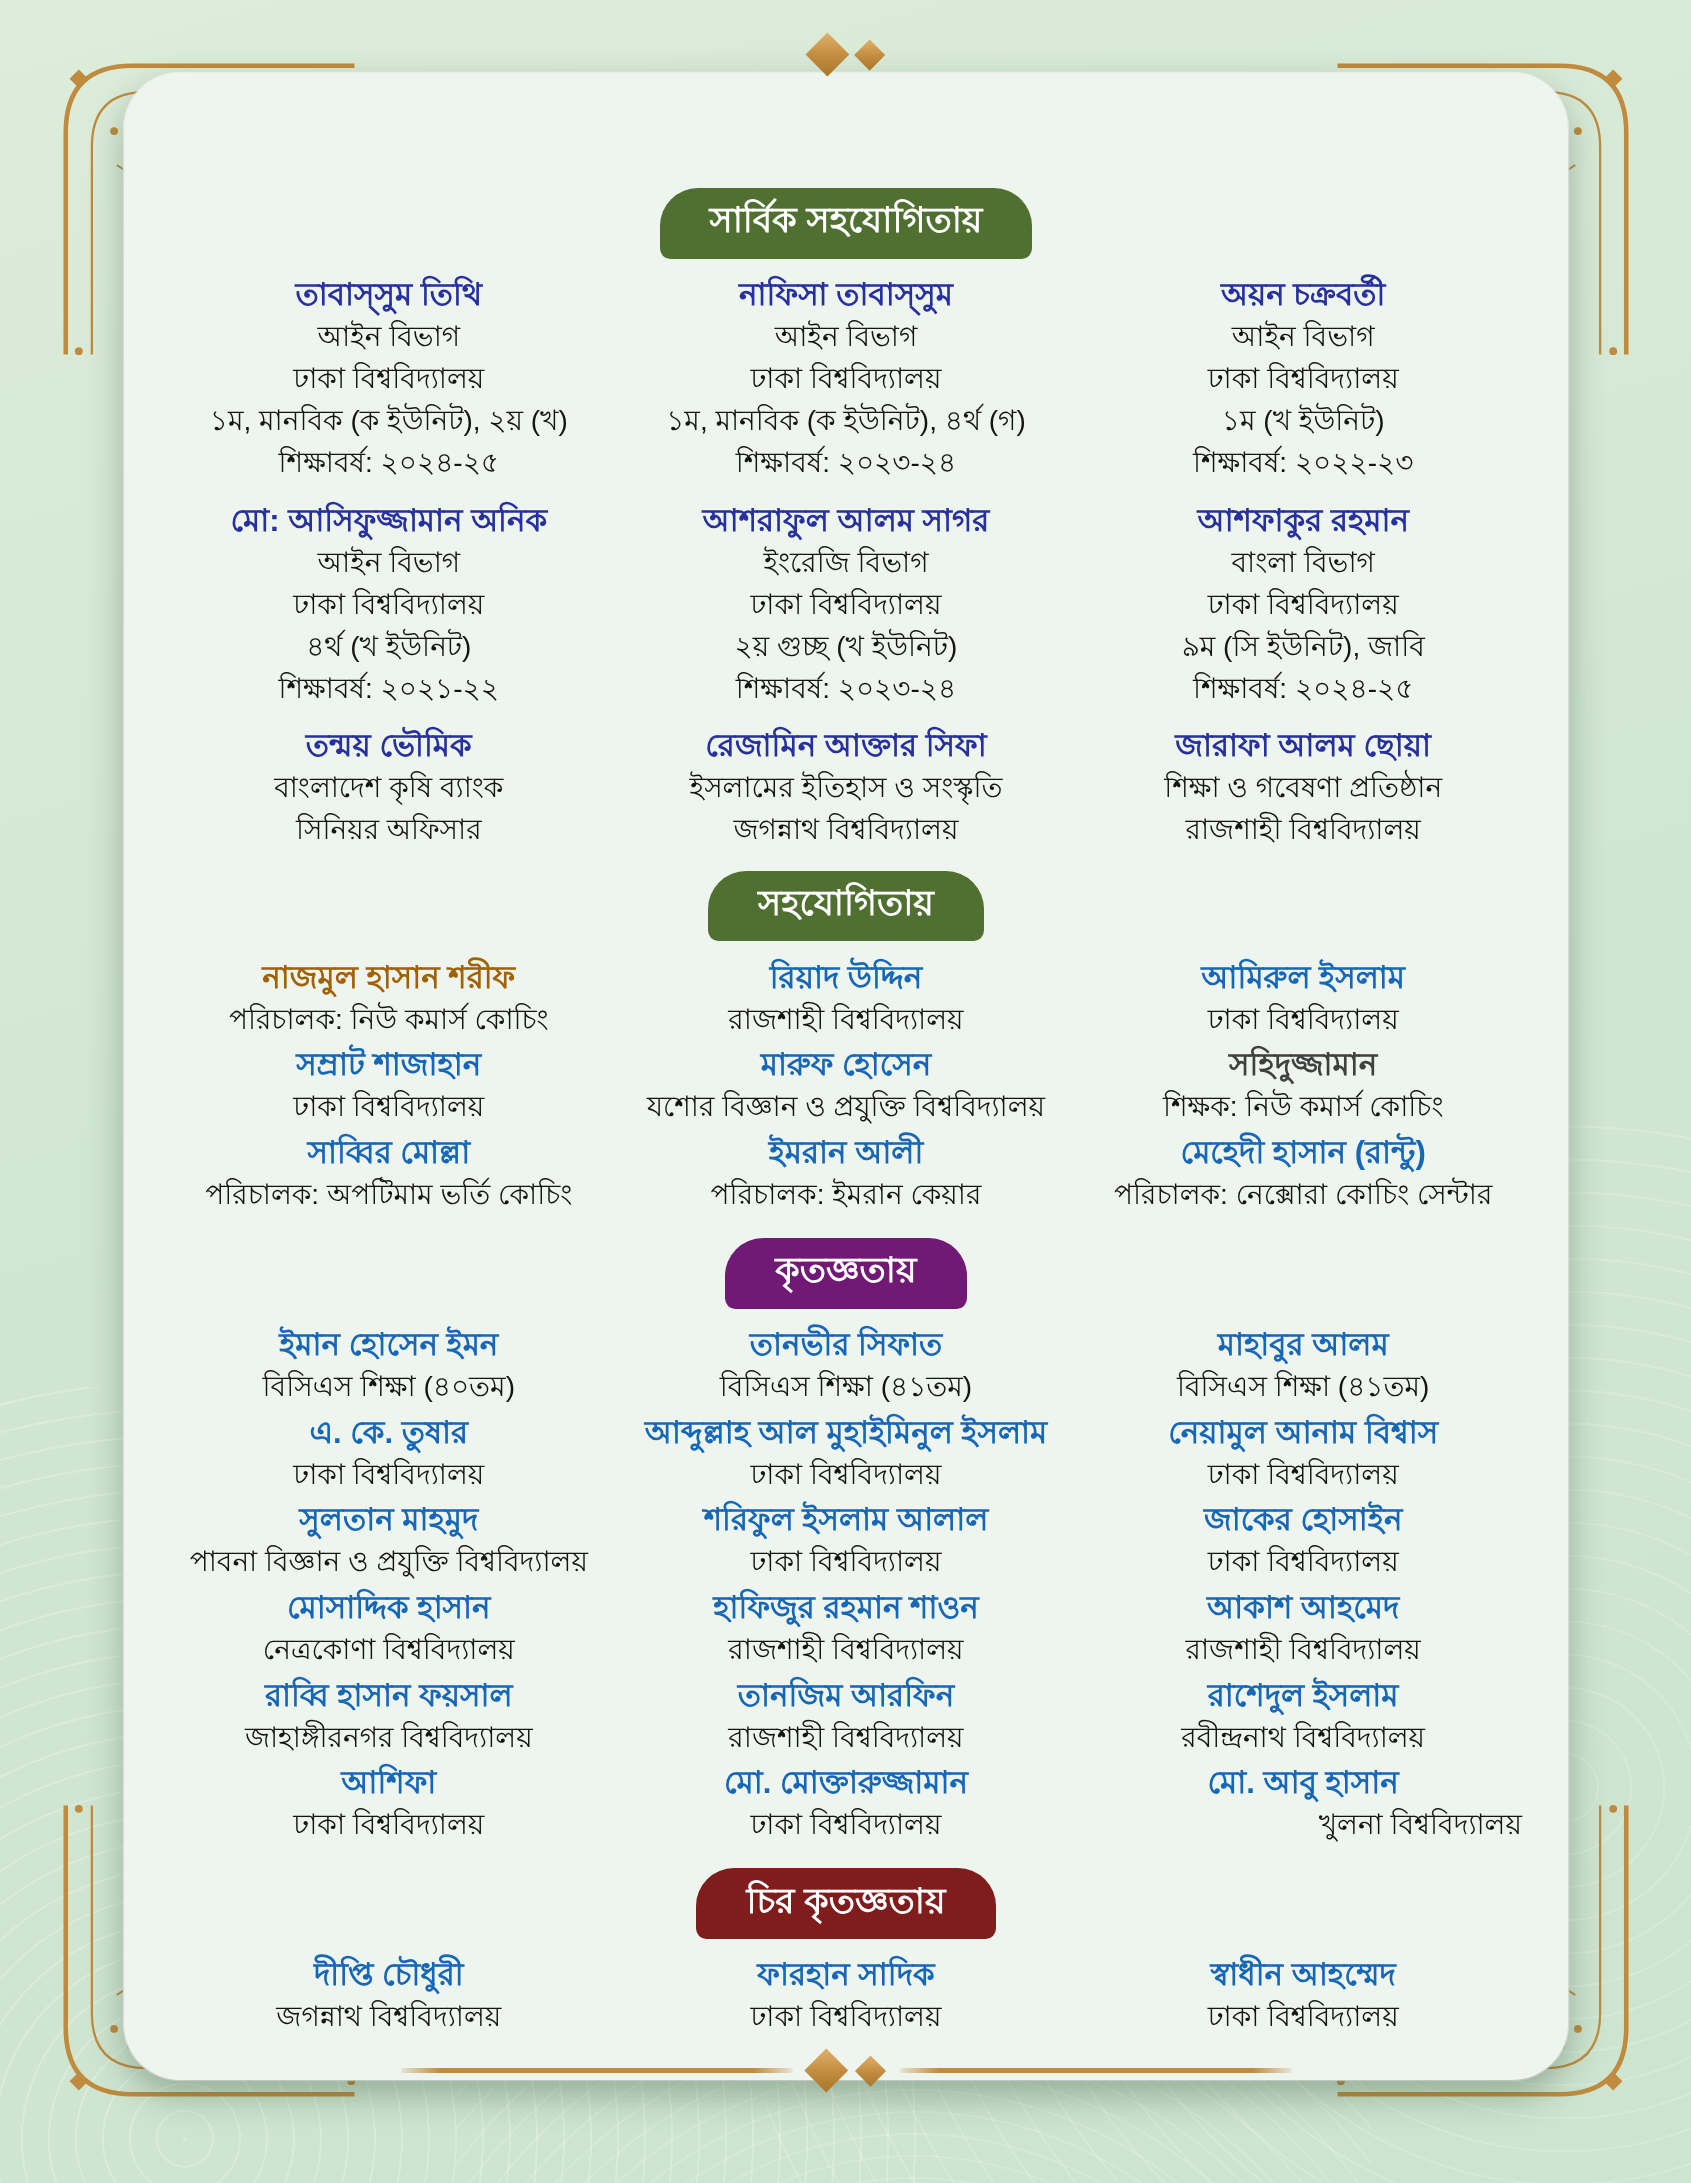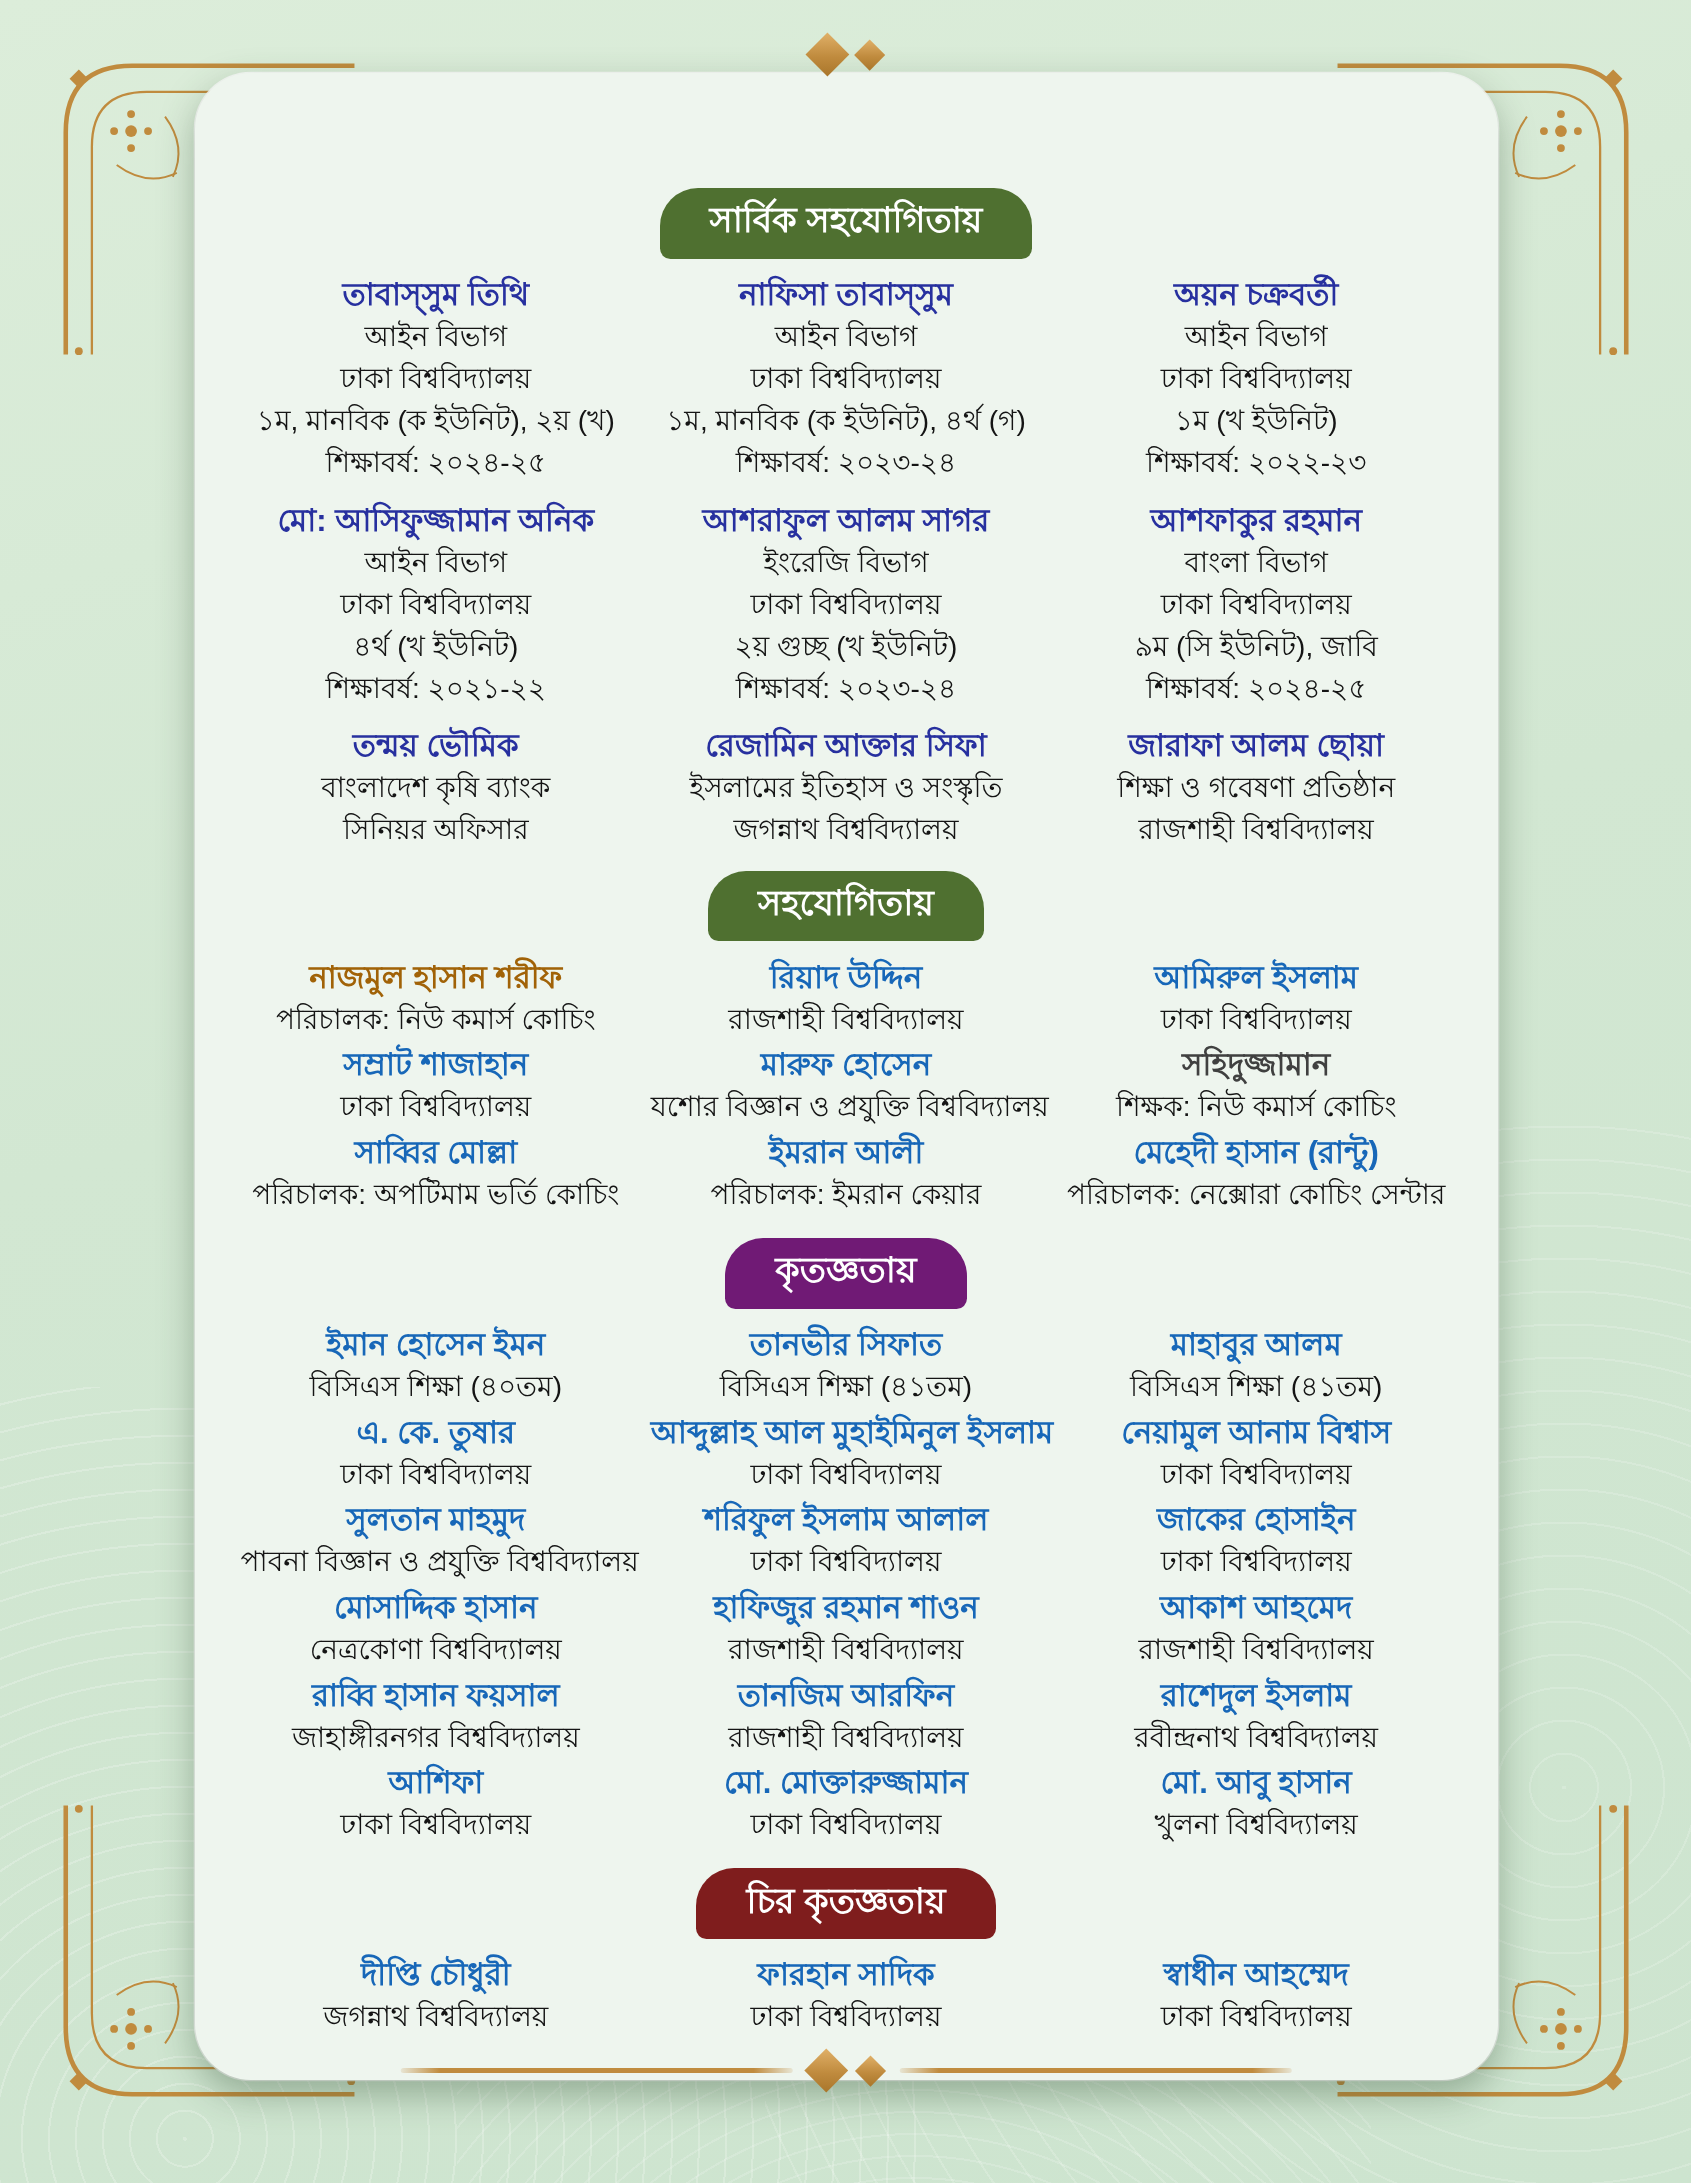--- a/index.html
+++ b/index.html
@@ -31,21 +31,21 @@
   .top-decor{position:absolute;top:39px;left:50%;transform:translateX(-50%);
     display:flex;align-items:center;gap:15.7px;z-index:3;}
   .bottom-decor{position:absolute;bottom:97px;left:50%;transform:translateX(-50%);
     display:flex;align-items:center;gap:18px;z-index:3;}
   .gold-line{width:392px;height:4.6px;border-radius:2.6px;
     background:linear-gradient(90deg,rgba(192,139,62,.15),#c08b3e 10%,#c08b3e 90%,rgba(192,139,62,.15));}
 
   
   .card{
     position:relative;z-index:2;box-sizing:border-box;
-    width:1303px;min-height:1925px;margin:73px auto 0;
+    width:1444px;min-height:1925px;margin:73px auto 0;
     background:#eef5ee;border-radius:56px;
     padding:115px 46px 39px;
     box-shadow:0 14.4px 36px rgba(50,80,50,.38),0 0 0 1.3px rgba(255,255,255,.85);
     text-align:center;
   }
   .b-wrap{text-align:center;}
   .b-wrap.first{margin:0 0 14.4px;}
   .b-wrap.later{margin:19.6px 0 14.4px;}
   .banner{
     display:inline-block;background:#4f7030;color:#ffffff;
@@ -347,21 +347,21 @@
           <div class="entry">
             <div class="pname" style="color: rgb(23, 103, 184);">আকাশ আহমেদ</div>
             <div class="pline" style="color: rgb(20, 20, 20);">রাজশাহী বিশ্ববিদ্যালয়</div>
           </div>
           <div class="entry">
             <div class="pname" style="color: rgb(23, 103, 184);">রাশেদুল ইসলাম</div>
             <div class="pline" style="color: rgb(20, 20, 20);">রবীন্দ্রনাথ বিশ্ববিদ্যালয়</div>
           </div>
           <div class="entry">
             <div class="pname" style="color: rgb(23, 103, 184);">মো. আবু হাসান</div>
-            <div class="pline" style="color: rgb(20, 20, 20);">খুলনা বিশ্ববিদ্যালয়</div>
+            <div class="pline" style="color: rgb(20, 20, 20); text-align: right;">খুলনা বিশ্ববিদ্যালয়</div>
           </div>
         </div>
     </div>
   </section>
 
   <section class="sec sec-4">
     <div class="b-wrap later">
       <div class="banner" style="background: #7f1d1d;">চির কৃতজ্ঞতায়</div>
     </div>
     <div class="cols">

